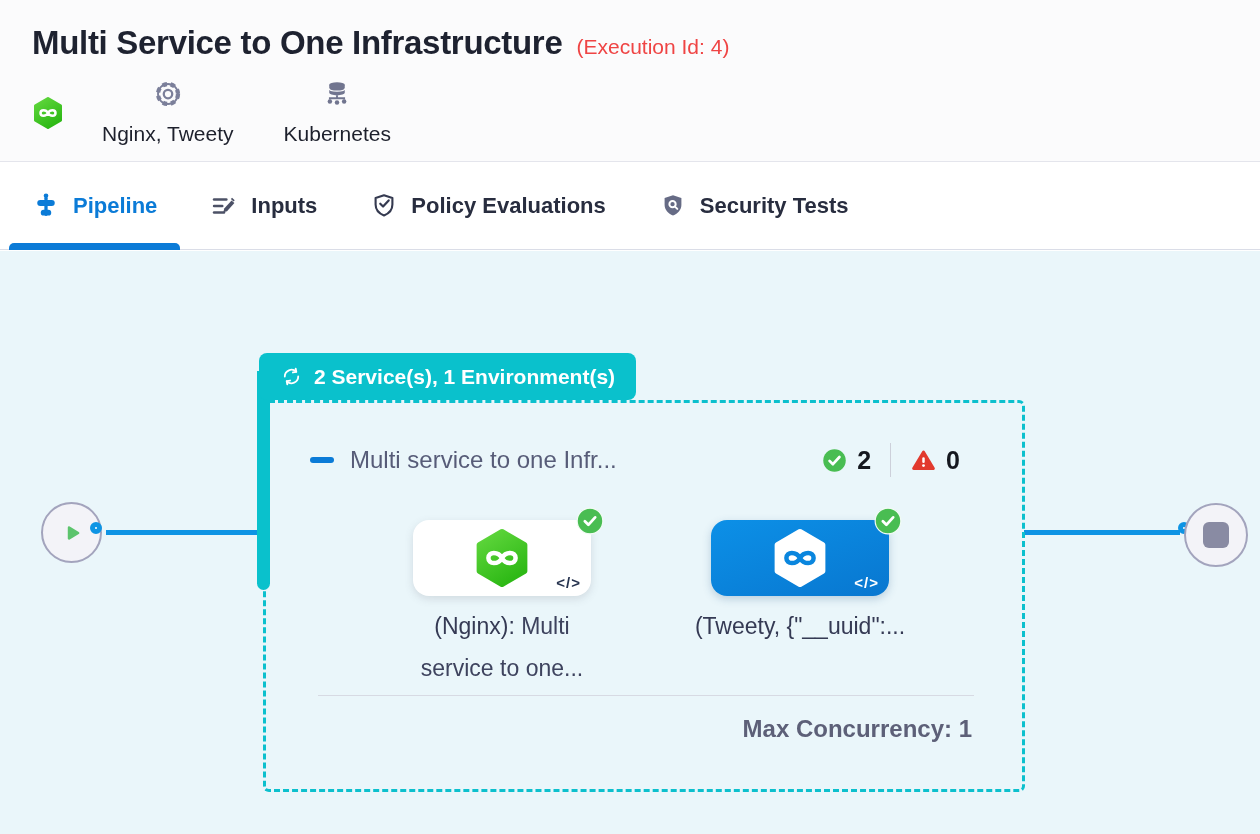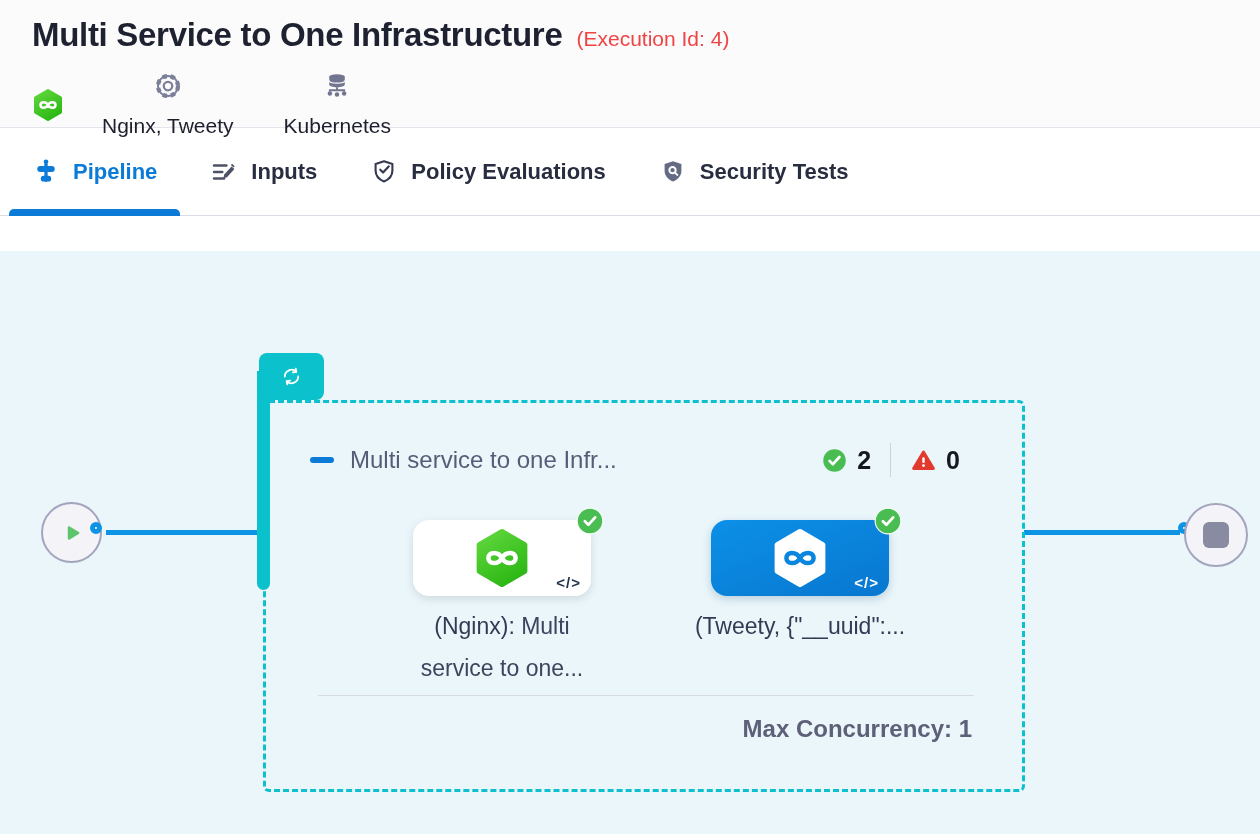--- a/index.html
+++ b/index.html
@@ -1,20 +1,20 @@
 <!DOCTYPE html>
 <html><head>
 <meta charset="utf-8">
 <style>
   * { margin:0; padding:0; box-sizing:border-box; }
   html,body { width:1260px; height:834px; background:#fff; font-family:"Liberation Sans", sans-serif; }
   .app { position:relative; width:1260px; height:834px; overflow:hidden; }
 
   
-  .header { height:128px; background:#fbfbfc; border-bottom:1px solid #e4e5ec; padding:16px 32px 0; }
+  .header { height:162px; background:#fbfbfc; border-bottom:1px solid #e4e5ec; padding:24px 32px 0; }
   .title-row { display:flex; align-items:baseline; gap:14px; }
   .page-title { font-size:33px; font-weight:700; color:#1e2230; letter-spacing:-0.3px; }
   .exec-id { font-size:21px; font-weight:400; color:#ef4444; }
   .meta-row { display:flex; align-items:center; margin-top:17px; }
   .meta-row .logo-wrap { margin-right:38px; display:flex; align-items:center; }
   .meta-group { display:flex; align-items:center; gap:13px; margin-right:50px;flex-direction:column; }
   .meta-text { font-size:21px; color:#1d202c; }
 
   
   .tabs { height:88px; background:#ffffff; border-bottom:1px solid #dadde7; display:flex; align-items:center; padding:0 0 0 9px; }
@@ -189,20 +189,21 @@
 
     <div class="group-badge">
       <span>
         <svg width="23" height="23" viewBox="0 0 24 24" fill="none" stroke="#fff" stroke-width="1.9" stroke-linecap="round" stroke-linejoin="round">
           <path d="M19 12a7 7 0 0 1-11.9 5"></path>
           <path d="M5 12a7 7 0 0 1 11.9-5"></path>
           <path d="M16.4 3.7 L17 7.2 L13.5 7.8"></path>
           <path d="M7.6 20.3 L7 16.8 L10.5 16.2"></path>
         </svg>
       </span>
+      <span>2 Service(s), 1 Environment(s)</span>
     </div>
     <div class="group-left-bar"></div>
 
     <div class="dashed-box">
 
       <div class="stage-header">
         <div class="collapse-minus"></div>
         <div class="stage-name">Multi service to one Infr...</div>
         <div class="stage-status">
           <svg class="chk" width="27" height="27" viewBox="0 0 24 24">

